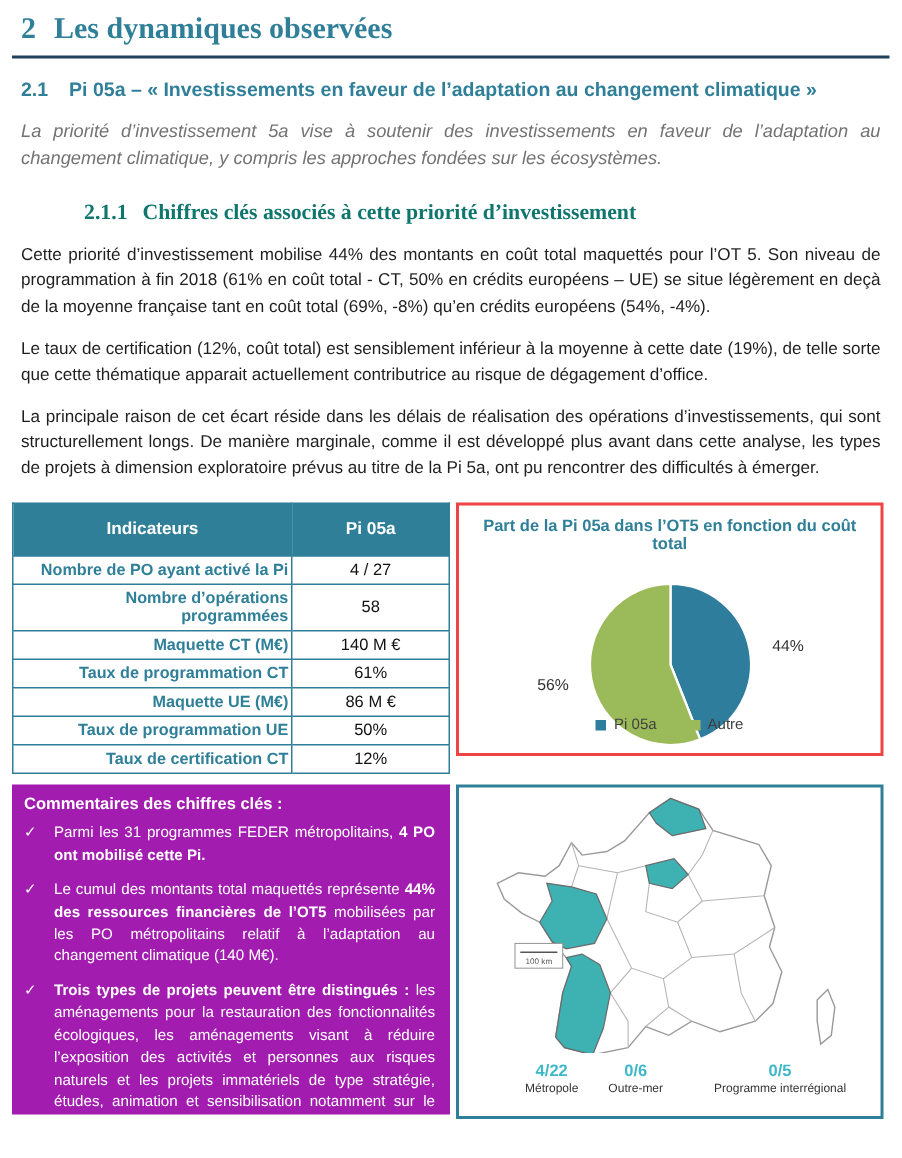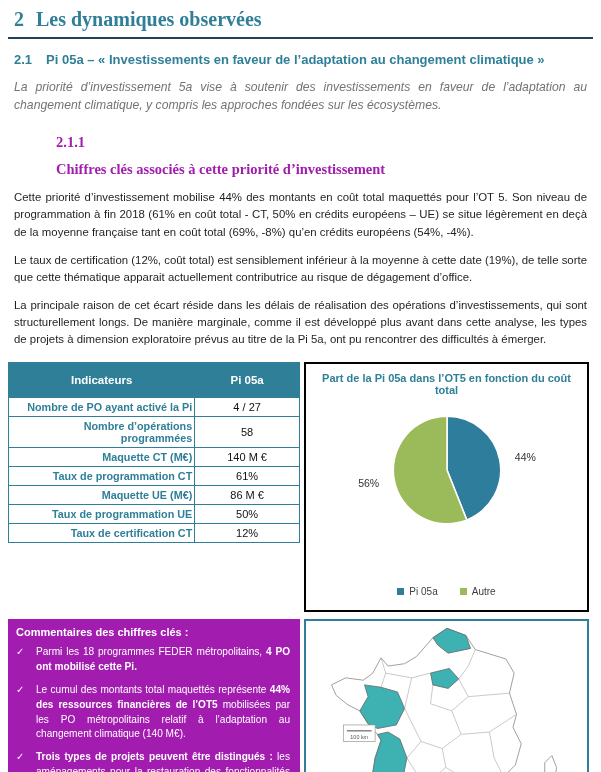--- a/index.html
+++ b/index.html
@@ -4,36 +4,36 @@
 <style>
   html,body{margin:0;padding:0;background:#fff;}
   body{width:601px;height:772px;overflow:hidden;font-family:"Liberation Sans",sans-serif;color:#1f1f1f;}
   .page{padding:6px 8px 0 8px;box-sizing:border-box;}
 
   
   .h1-wrap{border-bottom:2px solid #21405c;padding:2px 0 6px 6px;margin:0 0 0 0;}
   .h1{font-family:"Liberation Serif",serif;font-weight:bold;font-size:20px;color:#2f7f99;display:flex;gap:12px;align-items:baseline;}
   .h2{display:flex;gap:14px;align-items:center;color:#2f7f99;font-weight:bold;font-size:13px;margin:13px 0 0 6px;}
   .intro{color:#737373;font-style:italic;font-size:12.2px;line-height:1.45;margin:12px 6px 0 6px;text-align:justify;}
-  .h3{display:flex;gap:10px;align-items:baseline;font-family:"Liberation Serif",serif;font-weight:bold;font-size:14.5px;color:#a21caf;margin:20px 0 0 48px;flex-direction:column;}
+  .h3{display:flex;gap:10px;align-items:baseline;font-family:"Liberation Serif",serif;font-weight:bold;font-size:14.5px;color:#0f766e;margin:20px 0 0 48px;}
   .bodyp{font-size:11.4px;line-height:1.5;text-align:justify;margin:11px 6px 0 6px;}
 
   
   .dashboard{margin:14px 0 0 0;display:grid;grid-template-columns:292px 285px;gap:7px 4px;}
 
   
   .tbl{width:100%;height:162px;border-collapse:collapse;table-layout:fixed;}
   .tbl th,.tbl td{border:1.6px solid #2f7f99;}
   .tbl th{background:#2f7f99;color:#fff;font-size:11.5px;font-weight:bold;height:32px;}
   .tbl .lbl{color:#2f7f99;font-weight:bold;font-size:10.8px;text-align:right;padding:3px 2px 3px 4px;}
   .tbl .val{font-size:11px;text-align:center;color:#111;}
   .tbl col.c1{width:64%;}
 
   
-  .pie-panel{border:2px solid #000000;height:250px;box-sizing:border-box;position:relative;background:#fff;}
+  .pie-panel{border:2px solid #ef4444;height:169px;box-sizing:border-box;position:relative;background:#fff;}
   .pie-title{color:#2f7f99;font-weight:bold;font-size:11px;text-align:center;margin-top:8px;padding:0 4px;}
   .pie-svg{display:block;margin:4px auto 0;}
   .pie-label{font-size:11px;fill:#333;font-family:"Liberation Sans",sans-serif;}
   .legend{position:absolute;bottom:13px;left:0;right:0;display:flex;justify-content:center;gap:22px;align-items:center;}
   .legend-item{display:flex;align-items:center;gap:5px;font-size:10px;color:#3f3f3f;}
   .swatch{width:7px;height:7px;display:inline-block;}
 
   
   .comments{background:#a21caf;color:#fff;height:220px;box-sizing:border-box;padding:7px 10px 6px 8px;overflow:hidden;}
   .comments-h{font-weight:bold;font-size:11px;margin-bottom:7px;}
@@ -144,21 +144,21 @@
           <span>Autre</span>
         </div>
       </div>
     </div>
 
     <div class="comments">
       <div class="comments-h">Commentaires des chiffres clés :</div>
 
       <div class="bullet">
         <span class="check">✓</span>
-        <span class="btxt"><span>Parmi les 18 programmes FEDER métropolitains, </span><span class="b">4 PO ont mobilisé cette Pi.</span><span></span></span>
+        <span class="btxt"><span>Parmi les 31 programmes FEDER métropolitains, </span><span class="b">4 PO ont mobilisé cette Pi.</span><span></span></span>
       </div>
 
       <div class="bullet">
         <span class="check">✓</span>
         <span class="btxt"><span>Le cumul des montants total maquettés représente </span><span class="b">44% des ressources financières de l’OT5</span><span> mobilisées par les PO métropolitains relatif à l’adaptation au changement climatique (140 M€).</span></span>
       </div>
 
       <div class="bullet">
         <span class="check">✓</span>
         <span class="btxt"><span></span><span class="b">Trois types de projets peuvent être distingués :</span><span> les aménagements pour la restauration des fonctionnalités écologiques, les aménagements visant à réduire l’exposition des activités et personnes aux risques naturels et les projets immatériels de type stratégie, études, animation et sensibilisation notamment sur le thème des risques.</span></span>

